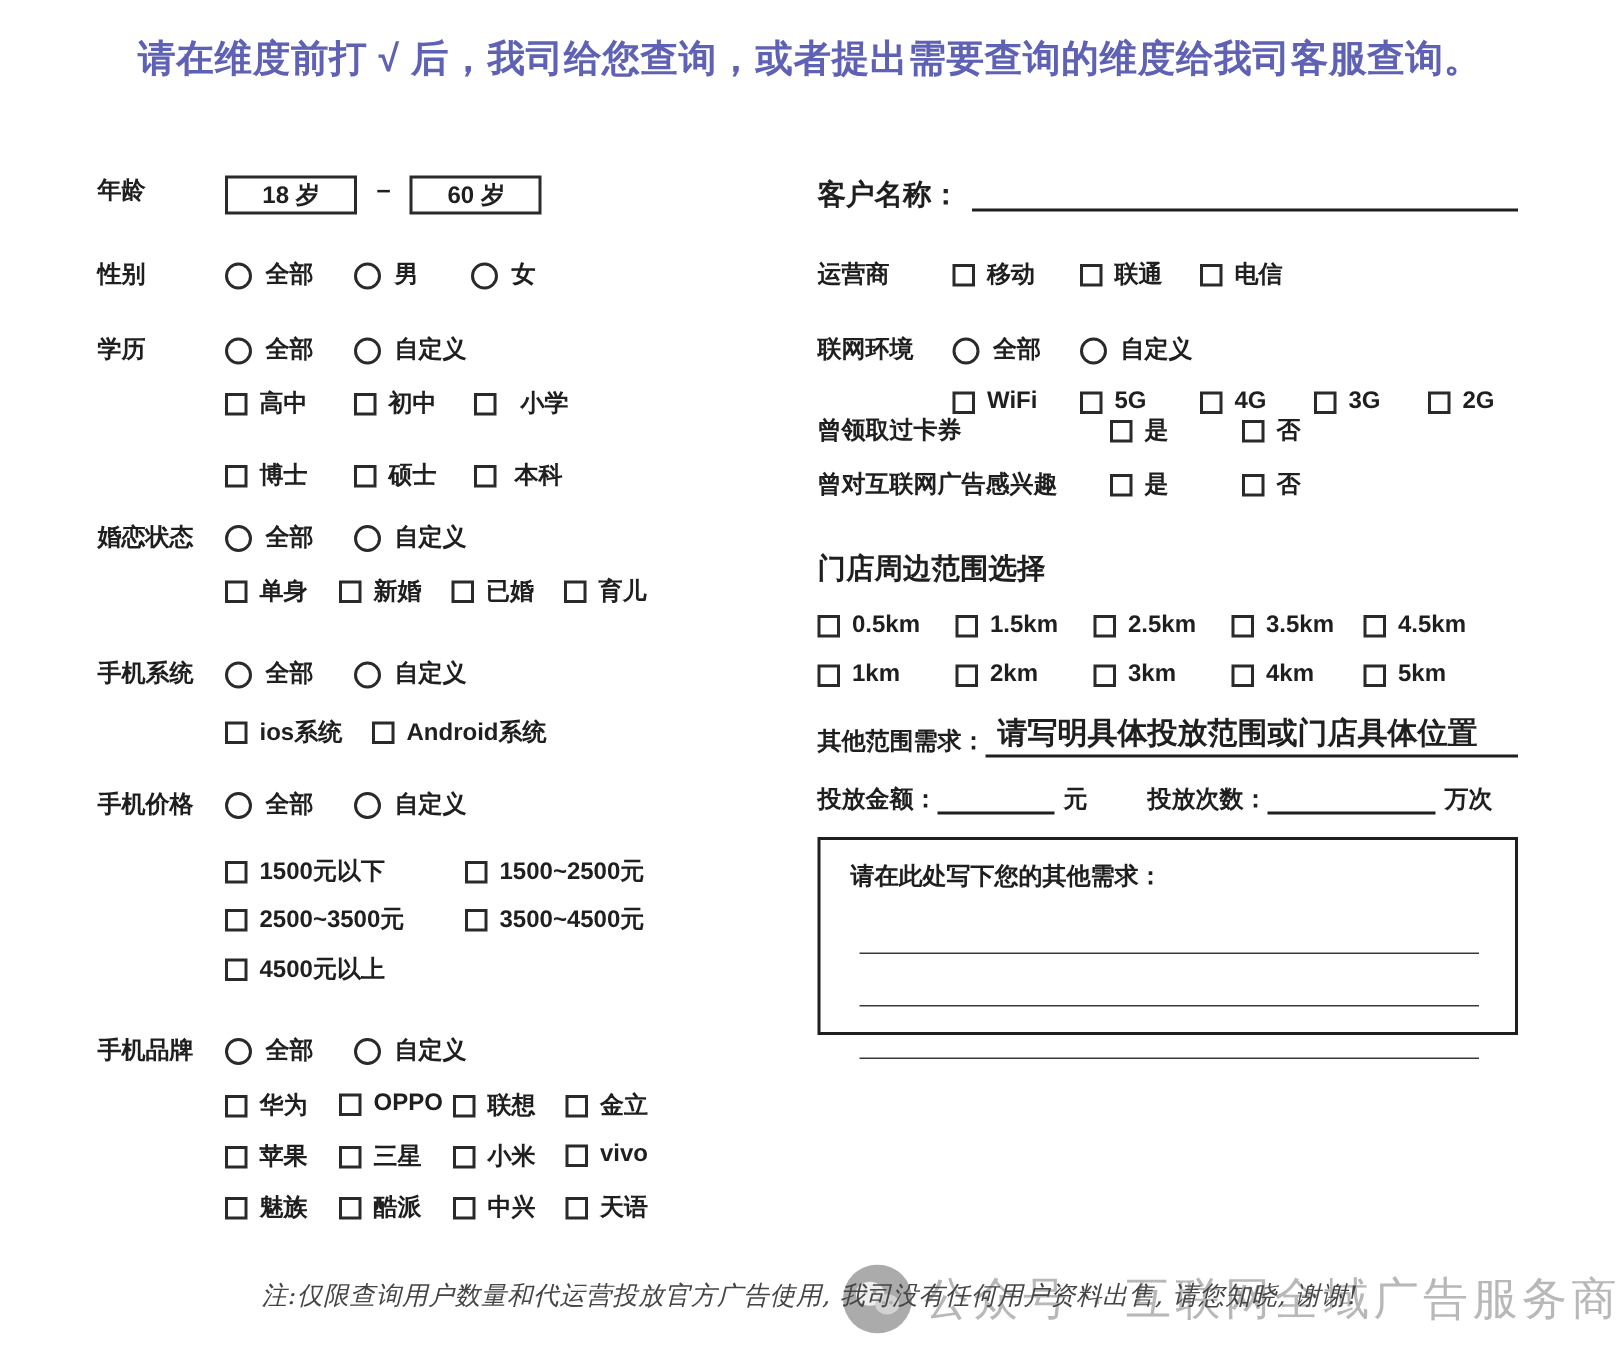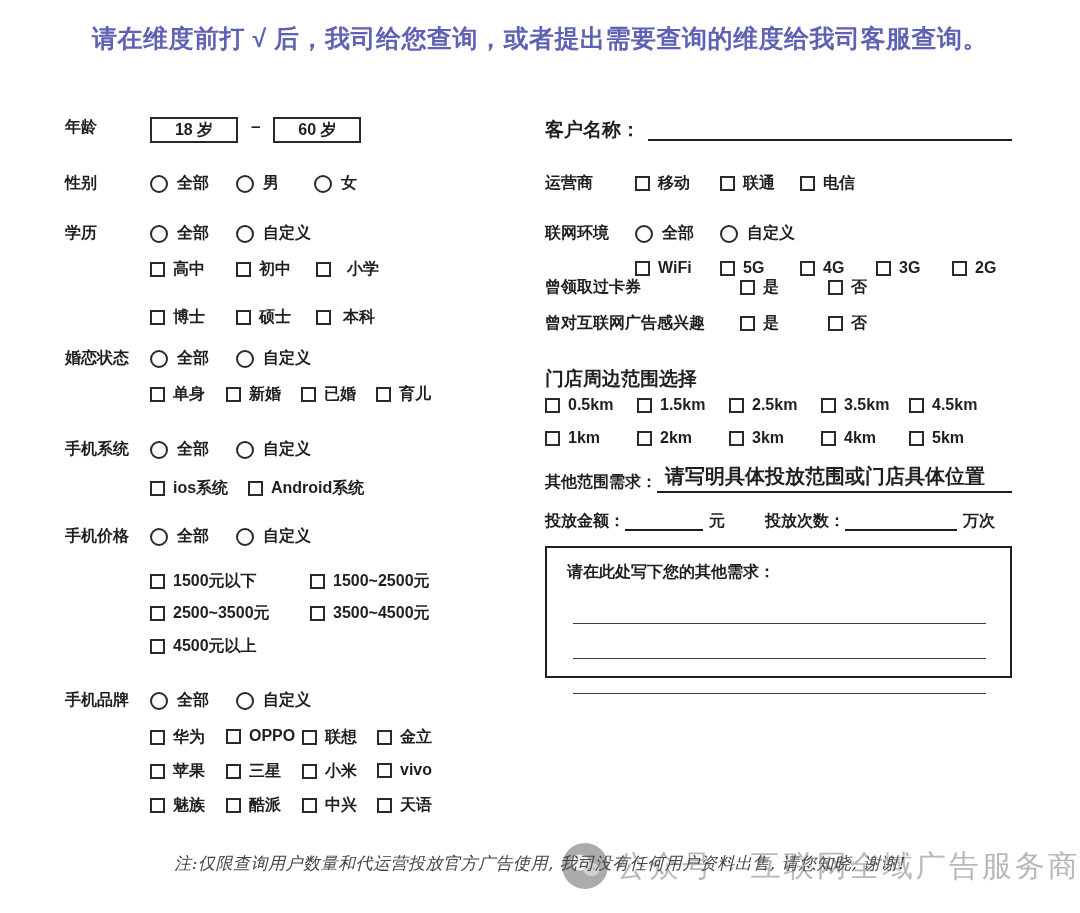--- a/index.html
+++ b/index.html
@@ -367,21 +367,21 @@
     <span class="opt w88">
         <span class="cb"></span>
         <span class="lbl">是</span>
       </span>
     <span class="opt">
         <span class="cb"></span>
         <span class="lbl">否</span>
       </span>
   </div>
 
-  <div class="sec-head" style="margin-bottom:4px">门店周边范围选择</div>
+  <div class="sec-head" style="margin-bottom:16px">门店周边范围选择</div>
   <div class="frow" style="margin-bottom:15px">
     <span class="opt w92">
         <span class="cb"></span>
         <span class="lbl">0.5km</span>
       </span>
     <span class="opt w92">
         <span class="cb"></span>
         <span class="lbl">1.5km</span>
       </span>
     <span class="opt w92">

